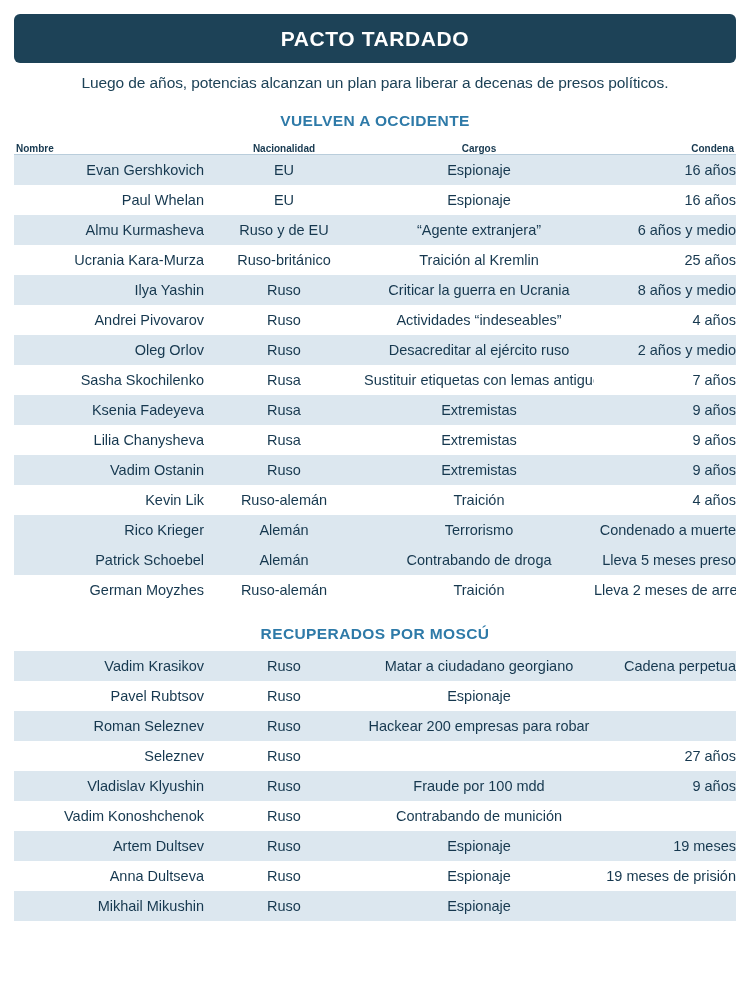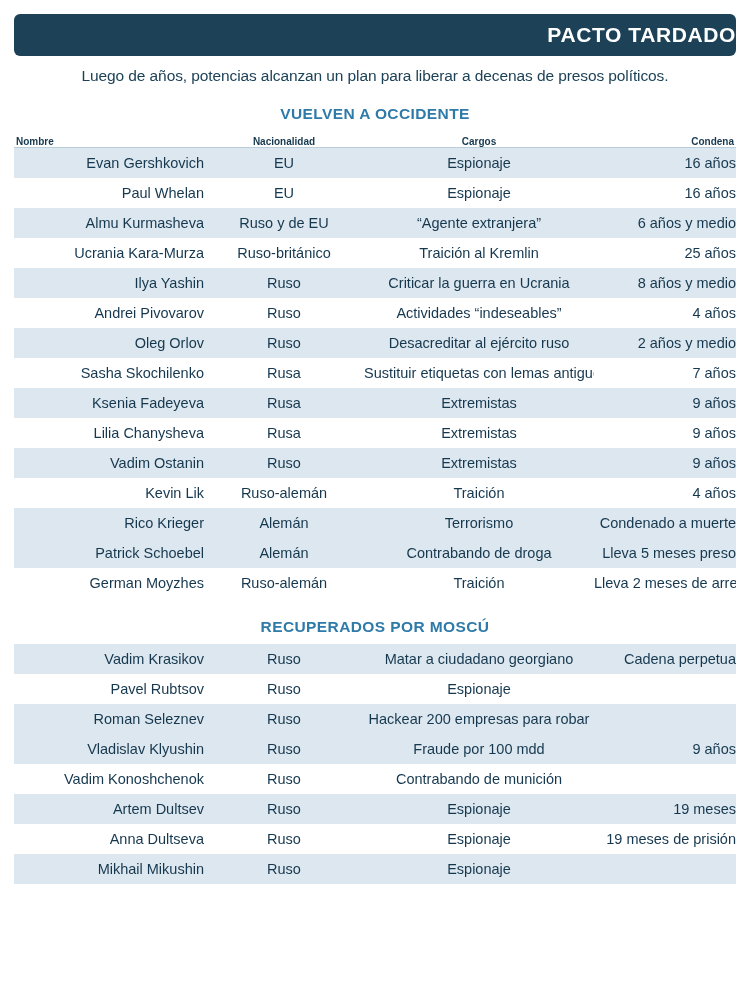--- a/index.html
+++ b/index.html
@@ -17,26 +17,26 @@
   .page {
     position: relative;
     width: 750px;
     height: 1000px;
     box-sizing: border-box;
   }
 
   
   .title-bar {
     margin: 14px 14px 0 14px;
-    height: 42px;
+    height: 49px;
     background: #1d4257;
     border-radius: 6px;
     display: flex;
     align-items: center;
-    justify-content: flex-end;
+    justify-content: center;
   }
   .title-bar h1 {
     margin: 0;
     color: #ffffff;
     font-size: 21px;
     font-weight: bold;
     letter-spacing: 0.6px;
   }
   .subtitle {
     margin: 11px 14px 0 14px;
@@ -239,20 +239,26 @@
         <td class="nat">Ruso</td>
         <td class="charge">Espionaje</td>
         <td class="sent"></td>
       </tr>
       <tr class="alt">
         <td class="name">Roman Seleznev</td>
         <td class="nat">Ruso</td>
         <td class="charge">Hackear 200 empresas para robar</td>
         <td class="sent"></td>
       </tr>
+      <tr>
+        <td class="name">Seleznev</td>
+        <td class="nat">Ruso</td>
+        <td class="charge"></td>
+        <td class="sent">27 años</td>
+      </tr>
       <tr class="alt">
         <td class="name">Vladislav Klyushin</td>
         <td class="nat">Ruso</td>
         <td class="charge">Fraude por 100 mdd</td>
         <td class="sent">9 años</td>
       </tr>
       <tr>
         <td class="name">Vadim Konoshchenok</td>
         <td class="nat">Ruso</td>
         <td class="charge">Contrabando de munición</td>

